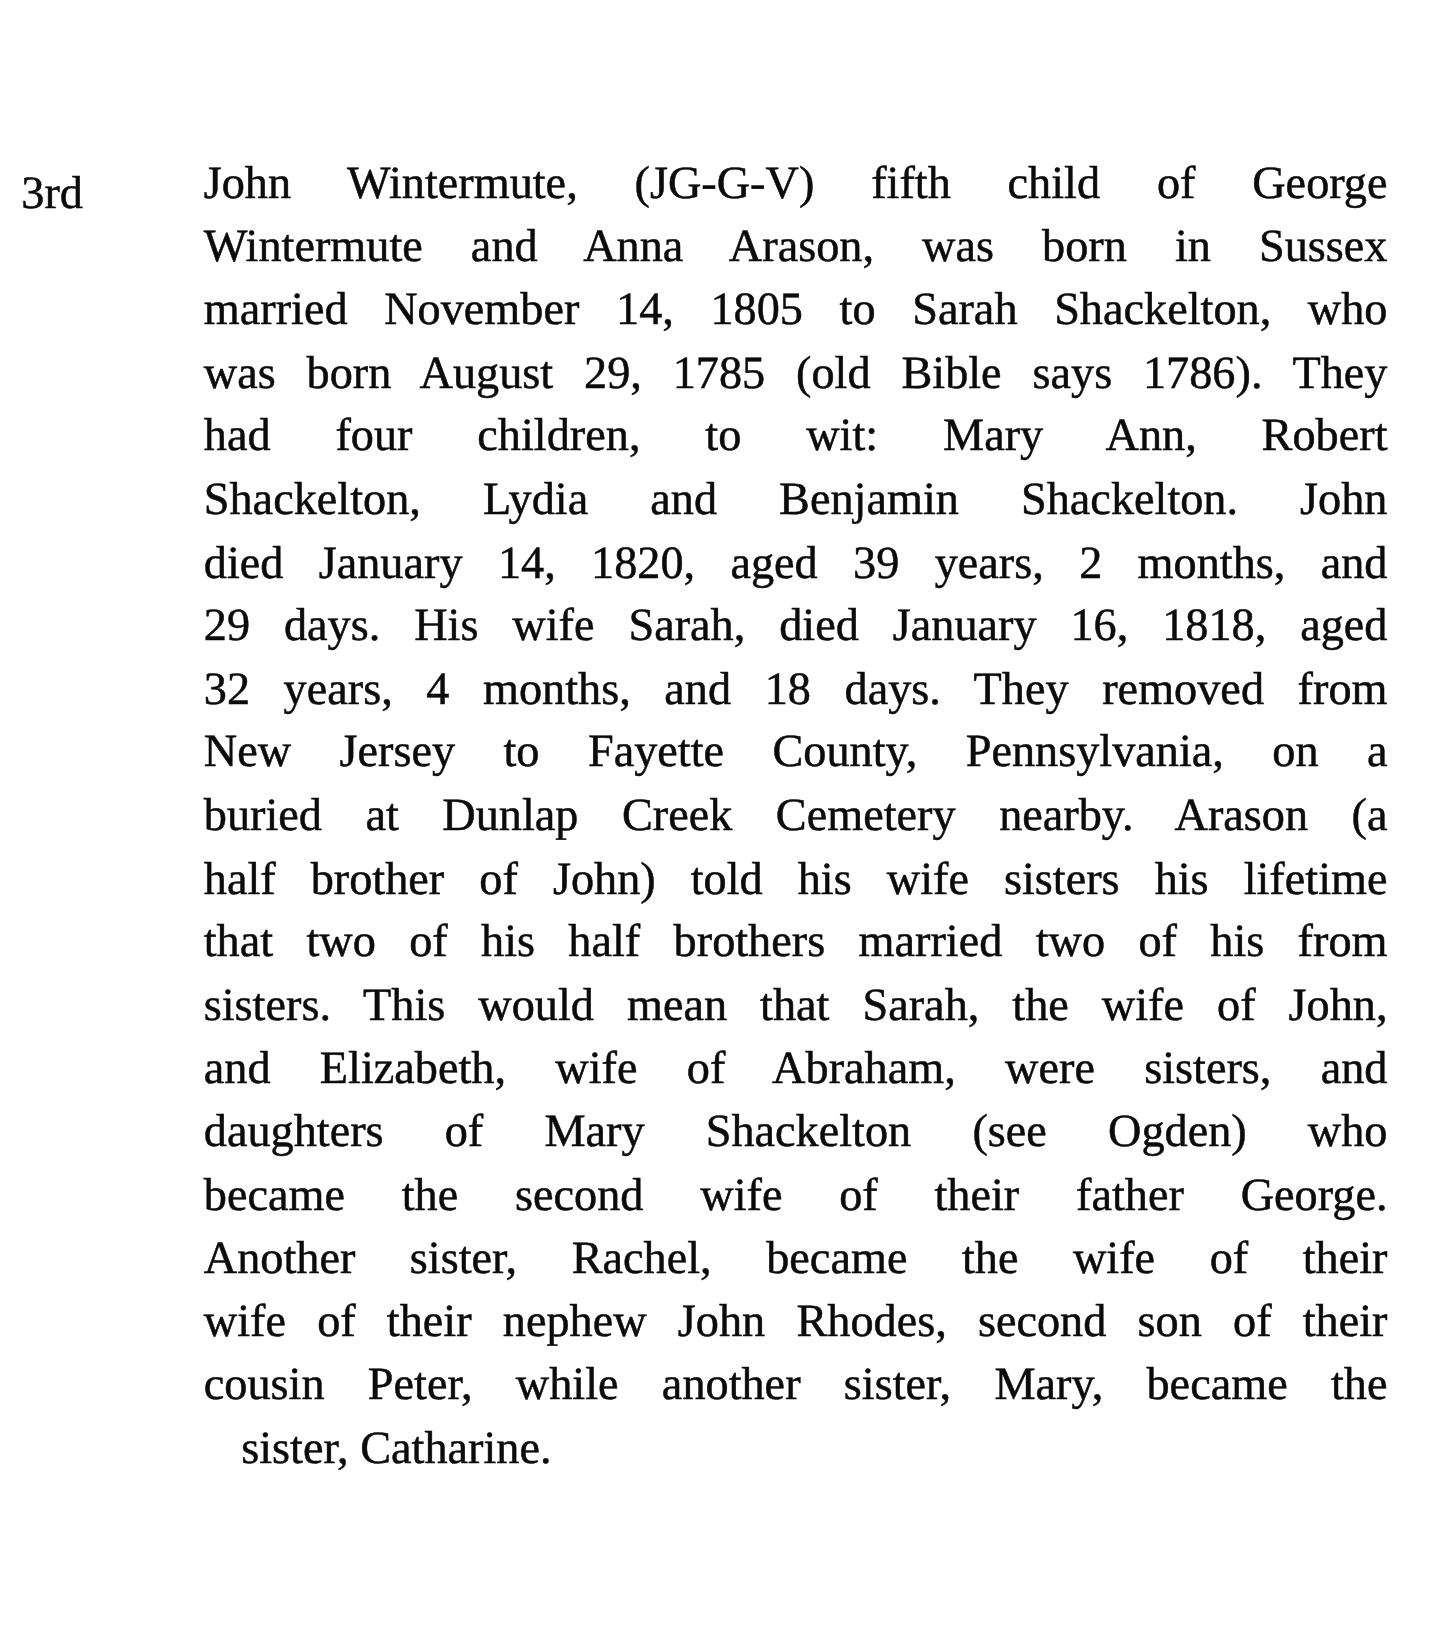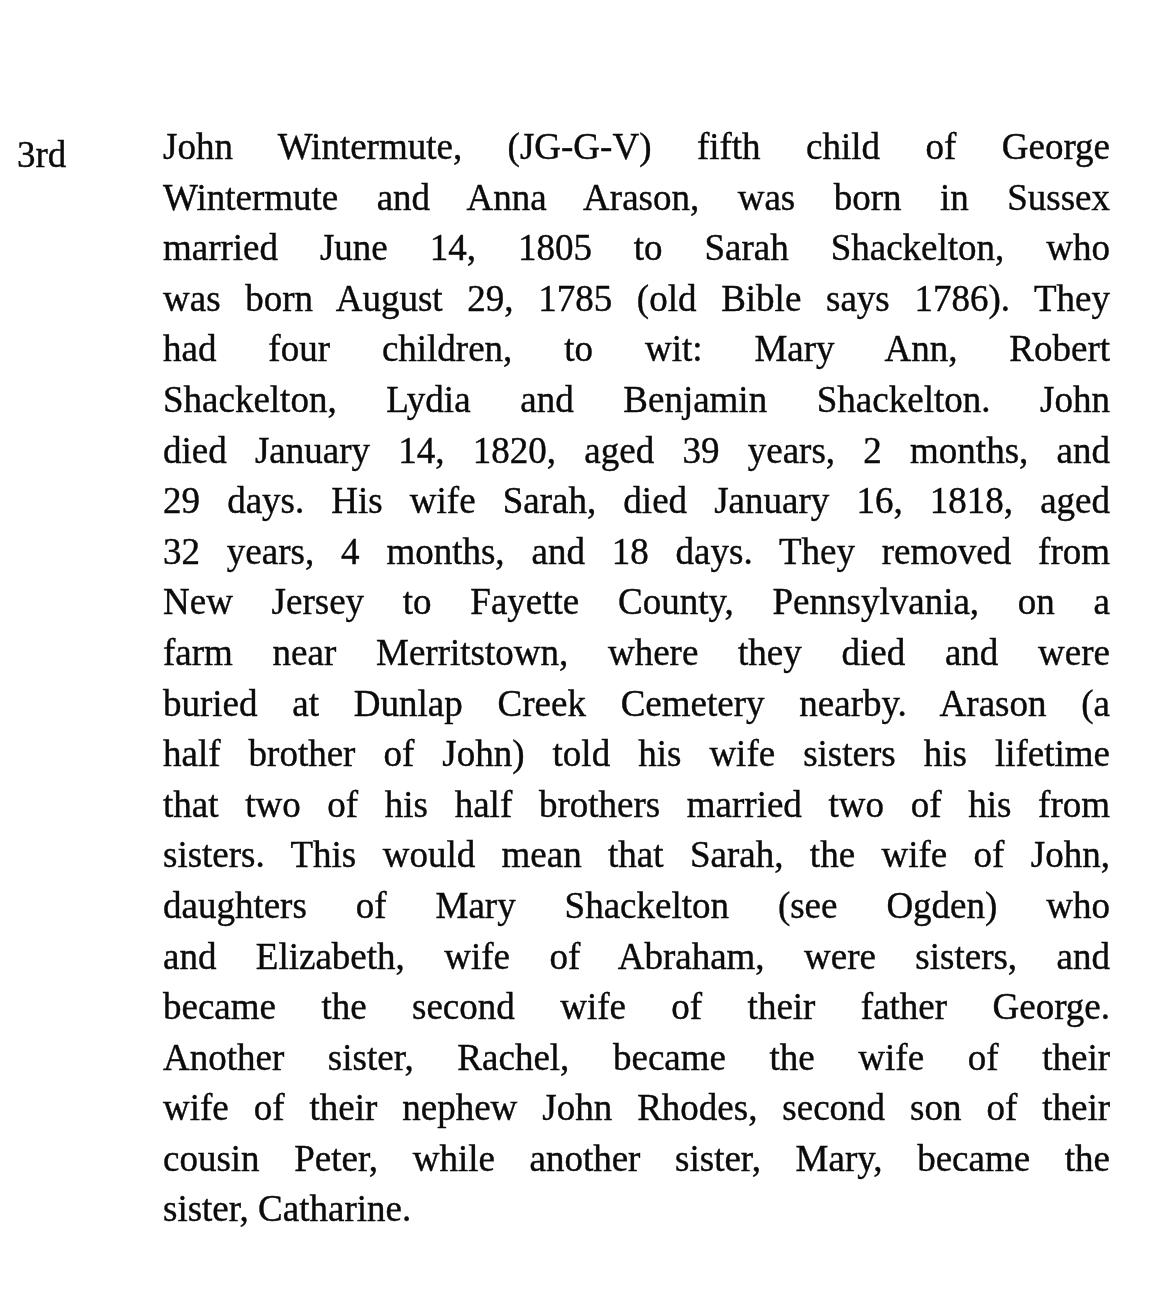--- a/index.html
+++ b/index.html
@@ -33,45 +33,45 @@
     line-height: 50.6px;
     -webkit-text-stroke: 0.4px currentColor;
   }
   .text-line {
     text-align: justify;
     text-align-last: justify;
     min-height: 50.6px;
   }
   .text-line.last {
     text-align-last: left;
+    margin-left: 30px;
   }
 </style>
 </head>
 <body>
 
 <div class="page">
   <div class="margin-label">3rd</div>
 
   <div class="text-block">
     <div class="text-line">John Wintermute, (JG-G-V) fifth child of George</div>
     <div class="text-line">Wintermute and Anna Arason, was born in Sussex</div>
-    <div class="text-line">married June 14, 1805 to Sarah Shackelton, who</div>
+    <div class="text-line">married November 14, 1805 to Sarah Shackelton, who</div>
     <div class="text-line">was born August 29, 1785 (old Bible says 1786). They</div>
     <div class="text-line">had four children, to wit: Mary Ann, Robert</div>
     <div class="text-line">Shackelton, Lydia and Benjamin Shackelton. John</div>
     <div class="text-line">died January 14, 1820, aged 39 years, 2 months, and</div>
     <div class="text-line">29 days. His wife Sarah, died January 16, 1818, aged</div>
     <div class="text-line">32 years, 4 months, and 18 days. They removed from</div>
     <div class="text-line">New Jersey to Fayette County, Pennsylvania, on a</div>
-    <div class="text-line">farm near Merritstown, where they died and were</div>
     <div class="text-line">buried at Dunlap Creek Cemetery nearby. Arason (a</div>
     <div class="text-line">half brother of John) told his wife sisters his lifetime</div>
     <div class="text-line">that two of his half brothers married two of his from</div>
     <div class="text-line">sisters. This would mean that Sarah, the wife of John,</div>
+    <div class="text-line">and Elizabeth, wife of Abraham, were sisters, and</div>
     <div class="text-line">daughters of Mary Shackelton (see Ogden) who</div>
-    <div class="text-line">and Elizabeth, wife of Abraham, were sisters, and</div>
     <div class="text-line">became the second wife of their father George.</div>
     <div class="text-line">Another sister, Rachel, became the wife of their</div>
     <div class="text-line">wife of their nephew John Rhodes, second son of their</div>
     <div class="text-line">cousin Peter, while another sister, Mary, became the</div>
     <div class="text-line last">sister, Catharine.</div>
   </div>
 </div>
 
 </body></html>

